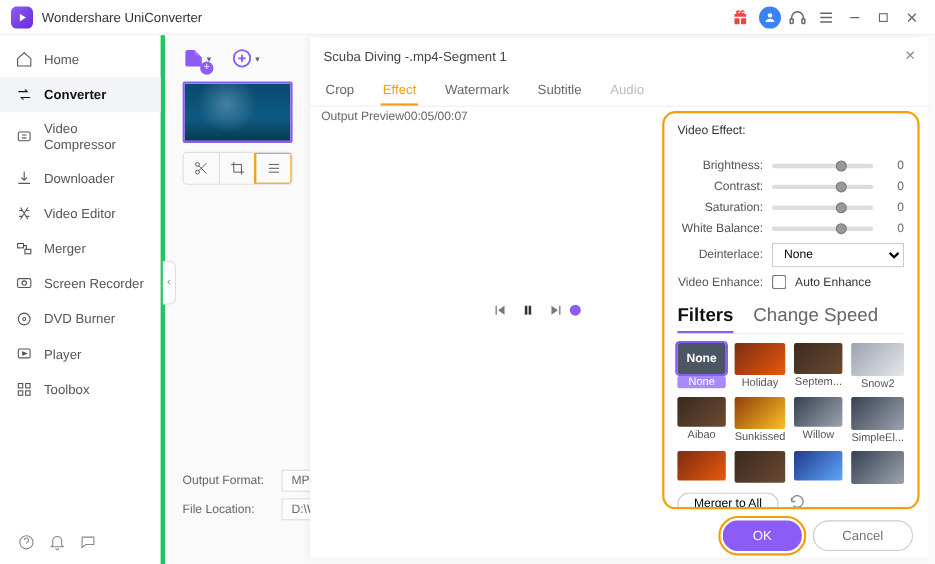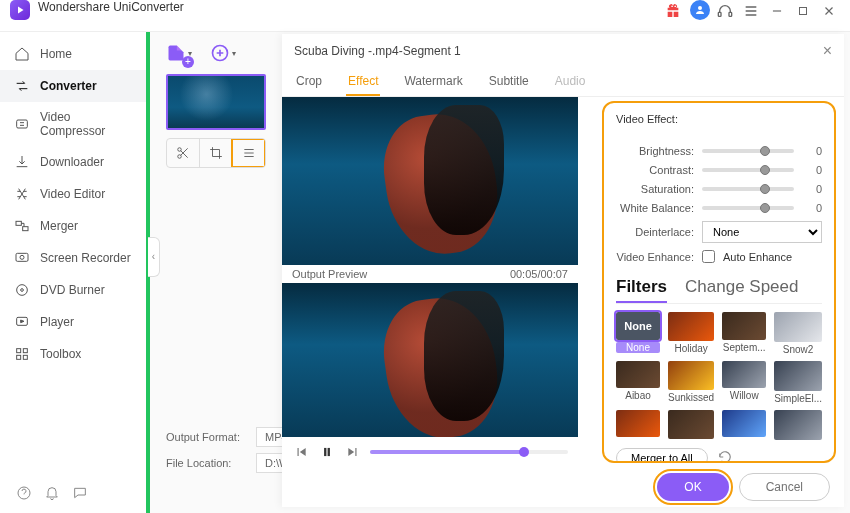--- a/index.html
+++ b/index.html
@@ -1,18 +1,18 @@
 <!DOCTYPE html>
 <html><head>
 <meta charset="utf-8">
 <style>
 * { box-sizing: border-box; margin: 0; padding: 0; font-family: -apple-system, BlinkMacSystemFont, "Segoe UI", Arial, sans-serif; }
 body { width: 850px; height: 513px; background: #fff; position: relative; overflow: hidden; font-size: 12px; color: #333; }
 
-.titlebar { height: 32px; display: flex; align-items: flex-start; padding: 0 10px; border-bottom: 1px solid #eee; }
+.titlebar { height: 32px; display: flex; align-items: center; padding: 0 10px; border-bottom: 1px solid #eee; }
 .titlebar .logo { width: 20px; height: 20px; background: linear-gradient(135deg,#8b5cf6,#6d28d9); border-radius: 5px; margin-right: 8px; display:flex;align-items:center;justify-content:center;}
 .titlebar .logo svg { width:12px; height:12px; }
 .titlebar .title { font-size: 12px; font-weight: 500; }
 .titlebar .spacer { flex: 1; }
 .titlebar .winbtn { width: 22px; height: 22px; display: flex; align-items: center; justify-content: center; color: #666; cursor: pointer; margin-left: 4px; }
 .titlebar .avatar { width: 20px; height: 20px; border-radius: 50%; background: #3b82f6; color:#fff; display:flex;align-items:center;justify-content:center; margin-left:6px; cursor:pointer; font-size:11px;}
 .titlebar .gift { color:#ef4444; cursor:pointer; }
 
 .shell { display: flex; height: calc(100% - 32px); }
 .sidebar { width: 150px; border-right: 4px solid #22c55e; padding-top: 6px; display:flex; flex-direction:column; }
@@ -48,21 +48,21 @@
 
 .editor { position:absolute; left:282px; top:34px; right:6px; bottom:6px; background:#fff; box-shadow: -2px 0 8px rgba(0,0,0,0.05); display:flex; flex-direction:column;}
 .editor .hdr { display:flex; align-items:center; padding:8px 12px; font-size:12px; color:#444;}
 .editor .hdr .close { margin-left:auto; cursor:pointer; color:#888; font-size:16px;}
 .tabs { display:flex; gap:22px; padding:0 12px; border-bottom:1px solid #eee; font-size:12px;}
 .tabs .tab { padding:6px 2px; color:#666; cursor:pointer; border-bottom:2px solid transparent;}
 .tabs .tab.active { color:#f59e0b; border-bottom:2px solid #f59e0b;}
 .tabs .tab.disabled { color:#bbb; cursor:default;}
 
 .body { flex:1; display:flex; overflow:hidden;}
-.preview-col { width:308px; display:flex; flex-direction:column; padding:0 12px 0 0;}
+.preview-col { width:308px; display:flex; flex-direction:row; padding:0 12px 0 0;}
 .vid { height:172px; background: linear-gradient(180deg,#052b40 0%,#0d5a82 40%,#083a56 100%); position:relative; overflow:hidden;}
 .vid::before{content:"";position:absolute;left:35%;top:10%;width:110px;height:140px;background:radial-gradient(circle at 40% 30%,#c84a2e,#7a2818 60%);border-radius:40% 50% 45% 50%;transform:rotate(-8deg);opacity:0.9;}
 .vid::after{content:"";position:absolute;left:48%;top:5%;width:80px;height:130px;background:linear-gradient(180deg,#222,#000);border-radius:40% 30% 50% 40%;opacity:0.85;}
 .out-label { display:flex; justify-content:space-between; padding:3px 10px; font-size:11px; color:#666;}
 .playbar { display:flex; align-items:center; gap:8px; padding:6px 10px;}
 .playbar .pbtn { width:18px; height:18px; display:flex; align-items:center; justify-content:center; color:#777; cursor:pointer;}
 .playbar .track { flex:1; height:4px; background:#eee; border-radius:2px; position:relative;}
 .playbar .track .fill { position:absolute; left:0; top:0; bottom:0; width:78%; background:#a78bfa; border-radius:2px;}
 .playbar .track .knob { position:absolute; left:78%; top:50%; width:10px; height:10px; background:#8b5cf6; border-radius:50%; transform:translate(-50%,-50%);}
 

